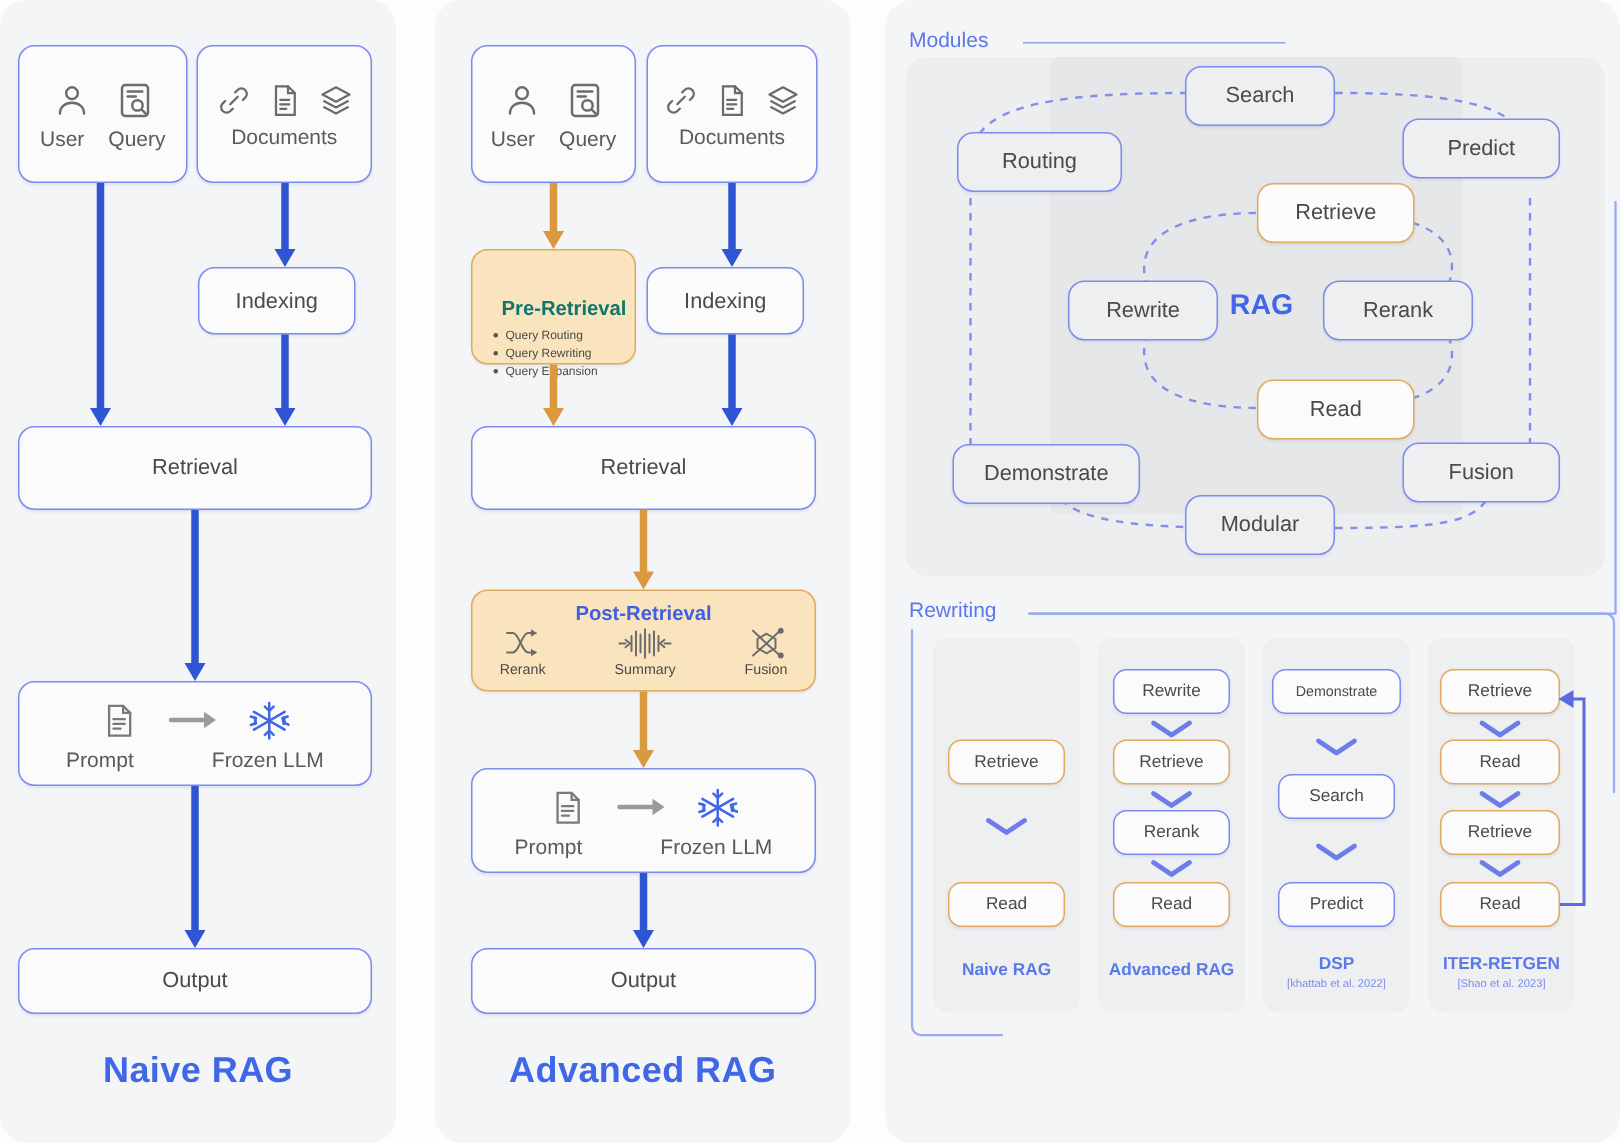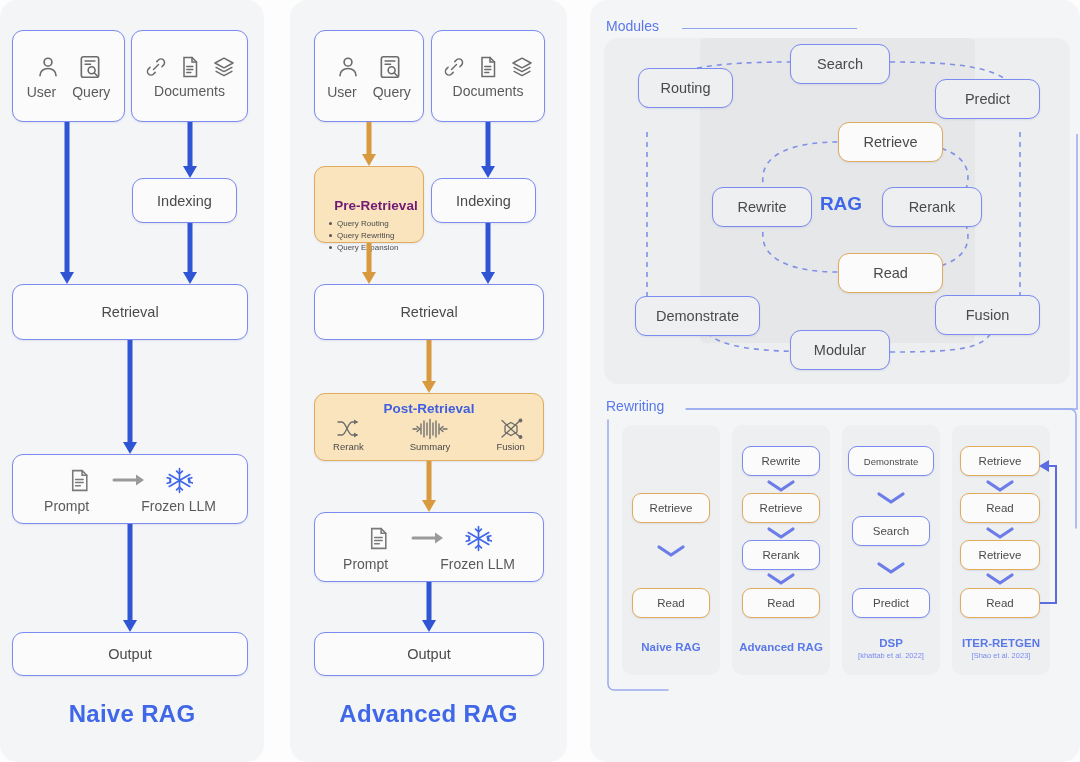--- a/index.html
+++ b/index.html
@@ -53,21 +53,21 @@
 
   
   .iconbox { flex-direction: column; gap: 4px; padding: 9px 4px 7px; }
   .icon-row { display:flex; align-items:center; justify-content:center; gap: 16px; }
   .icon-labels { display:flex; align-items:center; justify-content:center; gap:16px; }
   .icon-labels span { font-size:14px; color:#5a5a5a; text-align:center; }
   svg { display:block; }
 
   
   .pre-box { flex-direction:column; align-items:flex-start; padding:8px 0 8px 14px; gap:3px; }
-  .pre-title { color:#701a75; font-weight:bold; font-size:13.5px; align-self:center; margin-bottom:3px;margin-top:40px;}
+  .pre-title { color:#0f766e; font-weight:bold; font-size:13.5px; align-self:center; margin-bottom:3px;margin-top:40px;}
   .pre-item { font-size:8px; color:#4a4a4a; display:flex; align-items:center; gap:5px; }
   .pre-item .dot { width:3px;height:3px;border-radius:50%;background:#555; display:inline-block;}
 
   
   .post-box { flex-direction:column; gap:2px; padding:6px 0 8px; }
   .post-title { color:#3f5fe0; font-weight:bold; font-size:13.5px; }
   .post-icons { display:flex; gap:46px; align-items:flex-end; justify-content:center; }
   .post-cell { display:flex; flex-direction:column; align-items:center; gap:1px;}
   .post-cell span { font-size:9.5px; color:#4a4a4a; }
 
@@ -444,21 +444,21 @@
         <path d="M175 192 C162 152, 208 142, 248 142"></path>
         <path d="M302 142 C345 142, 390 152, 375 192"></path>
         <path d="M175 222 C162 262, 208 272, 248 272"></path>
         <path d="M302 272 C345 272, 390 262, 375 222"></path>
       </g>
     </svg>
 
     <div class="node grayfill" style="left:200px; top:44px; width:100px; height:40px;">
       <span>Search</span>
     </div>
-    <div class="node grayfill" style="left:48px; top:68px; width:95px; height:40px;align-items:center;">
+    <div class="node grayfill" style="left:48px; top:88px; width:110px; height:40px;align-items:center;">
       <span>Routing</span>
     </div>
     <div class="node grayfill" style="left:345px; top:79px; width:105px; height:40px;">
       <span>Predict</span>
     </div>
     <div class="node amber" style="left:248px; top:122px; width:105px; height:40px;">
       <span>Retrieve</span>
     </div>
     <div class="node grayfill" style="left:122px; top:187px; width:100px; height:40px;">
       <span>Rewrite</span>

